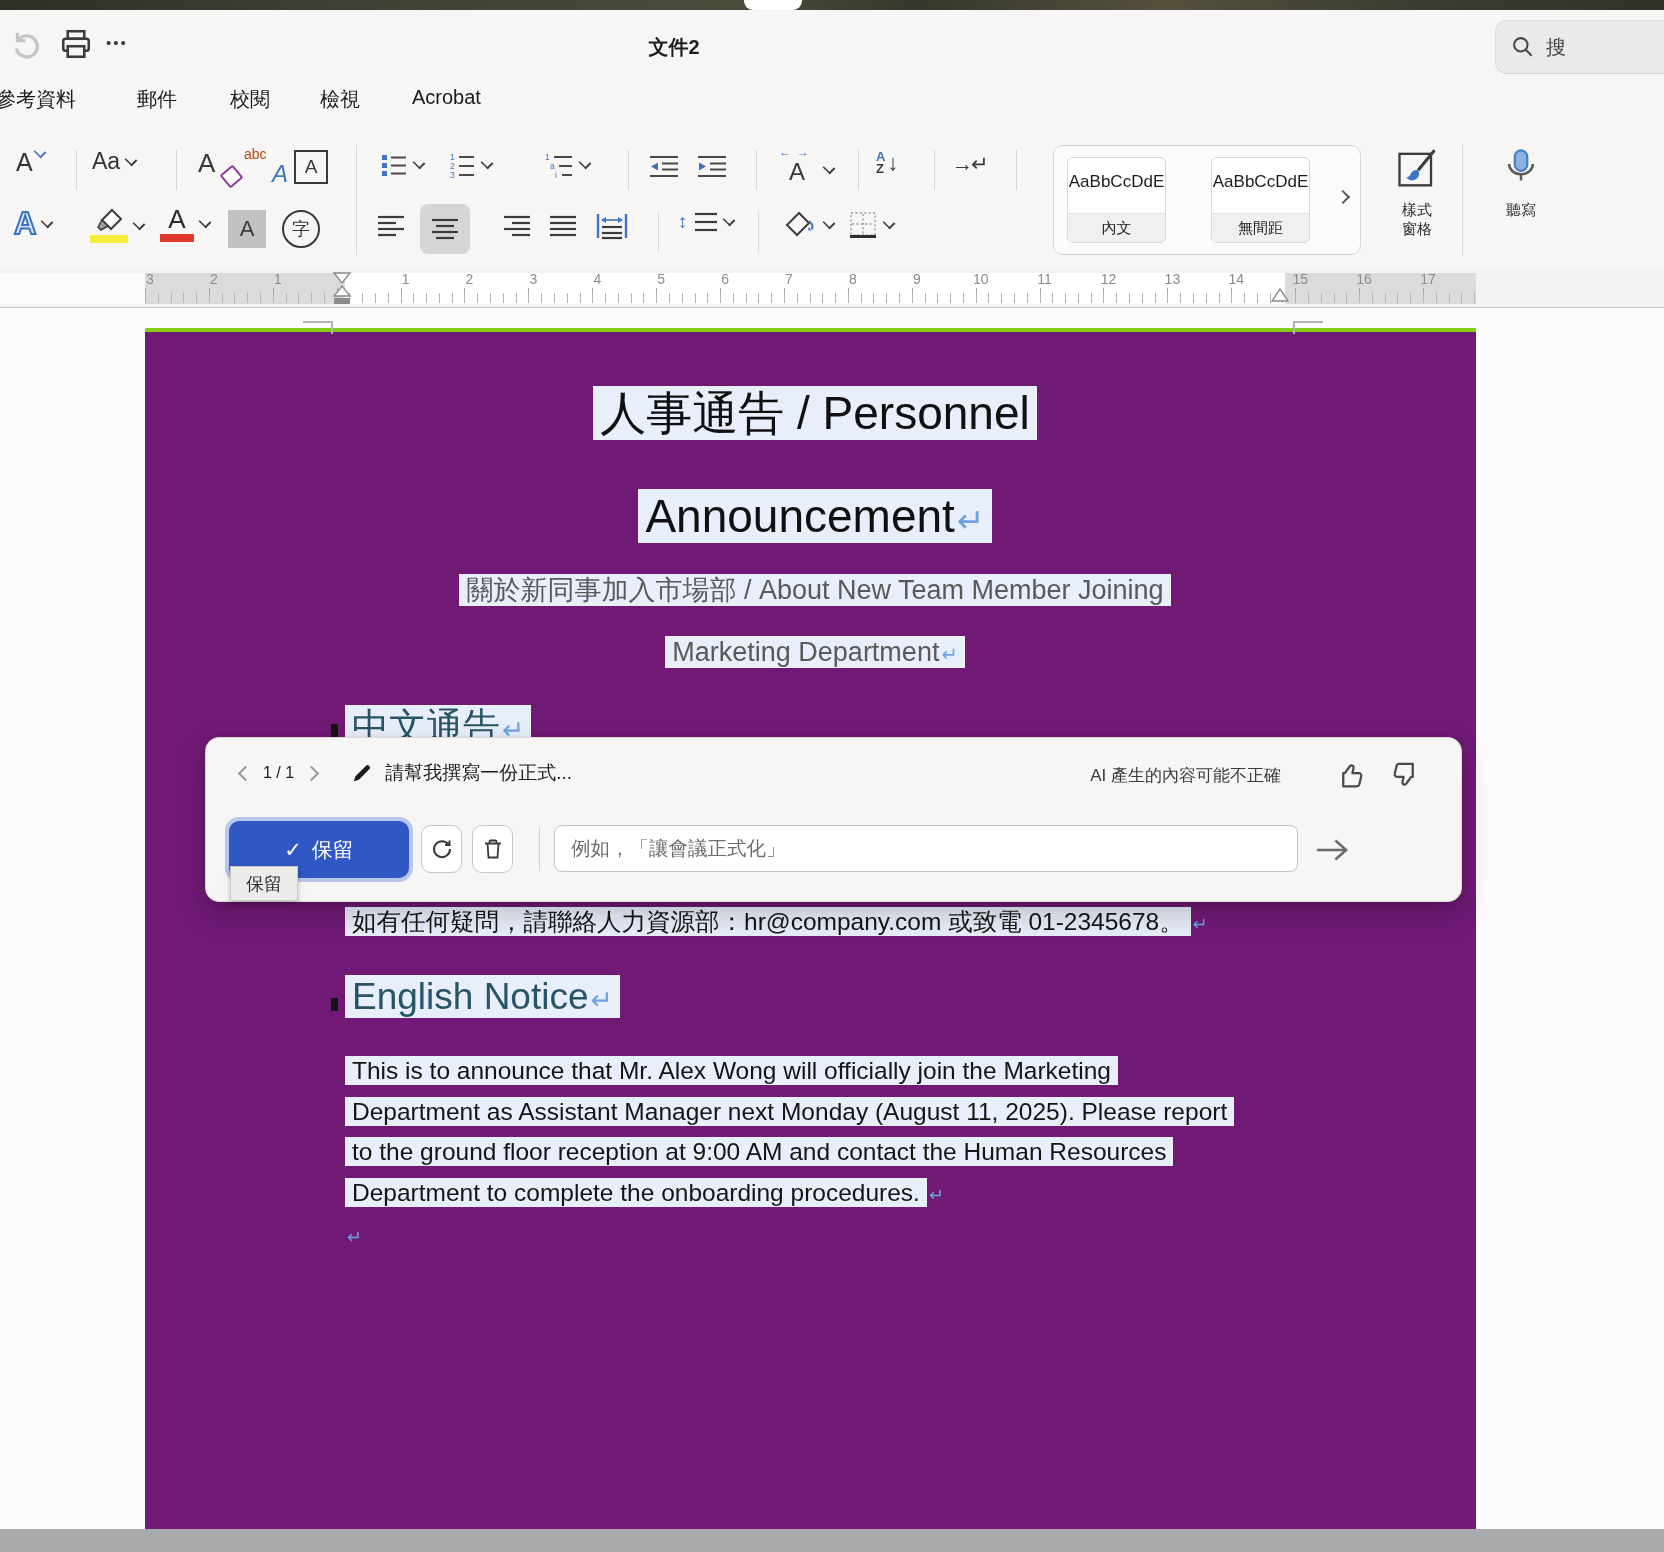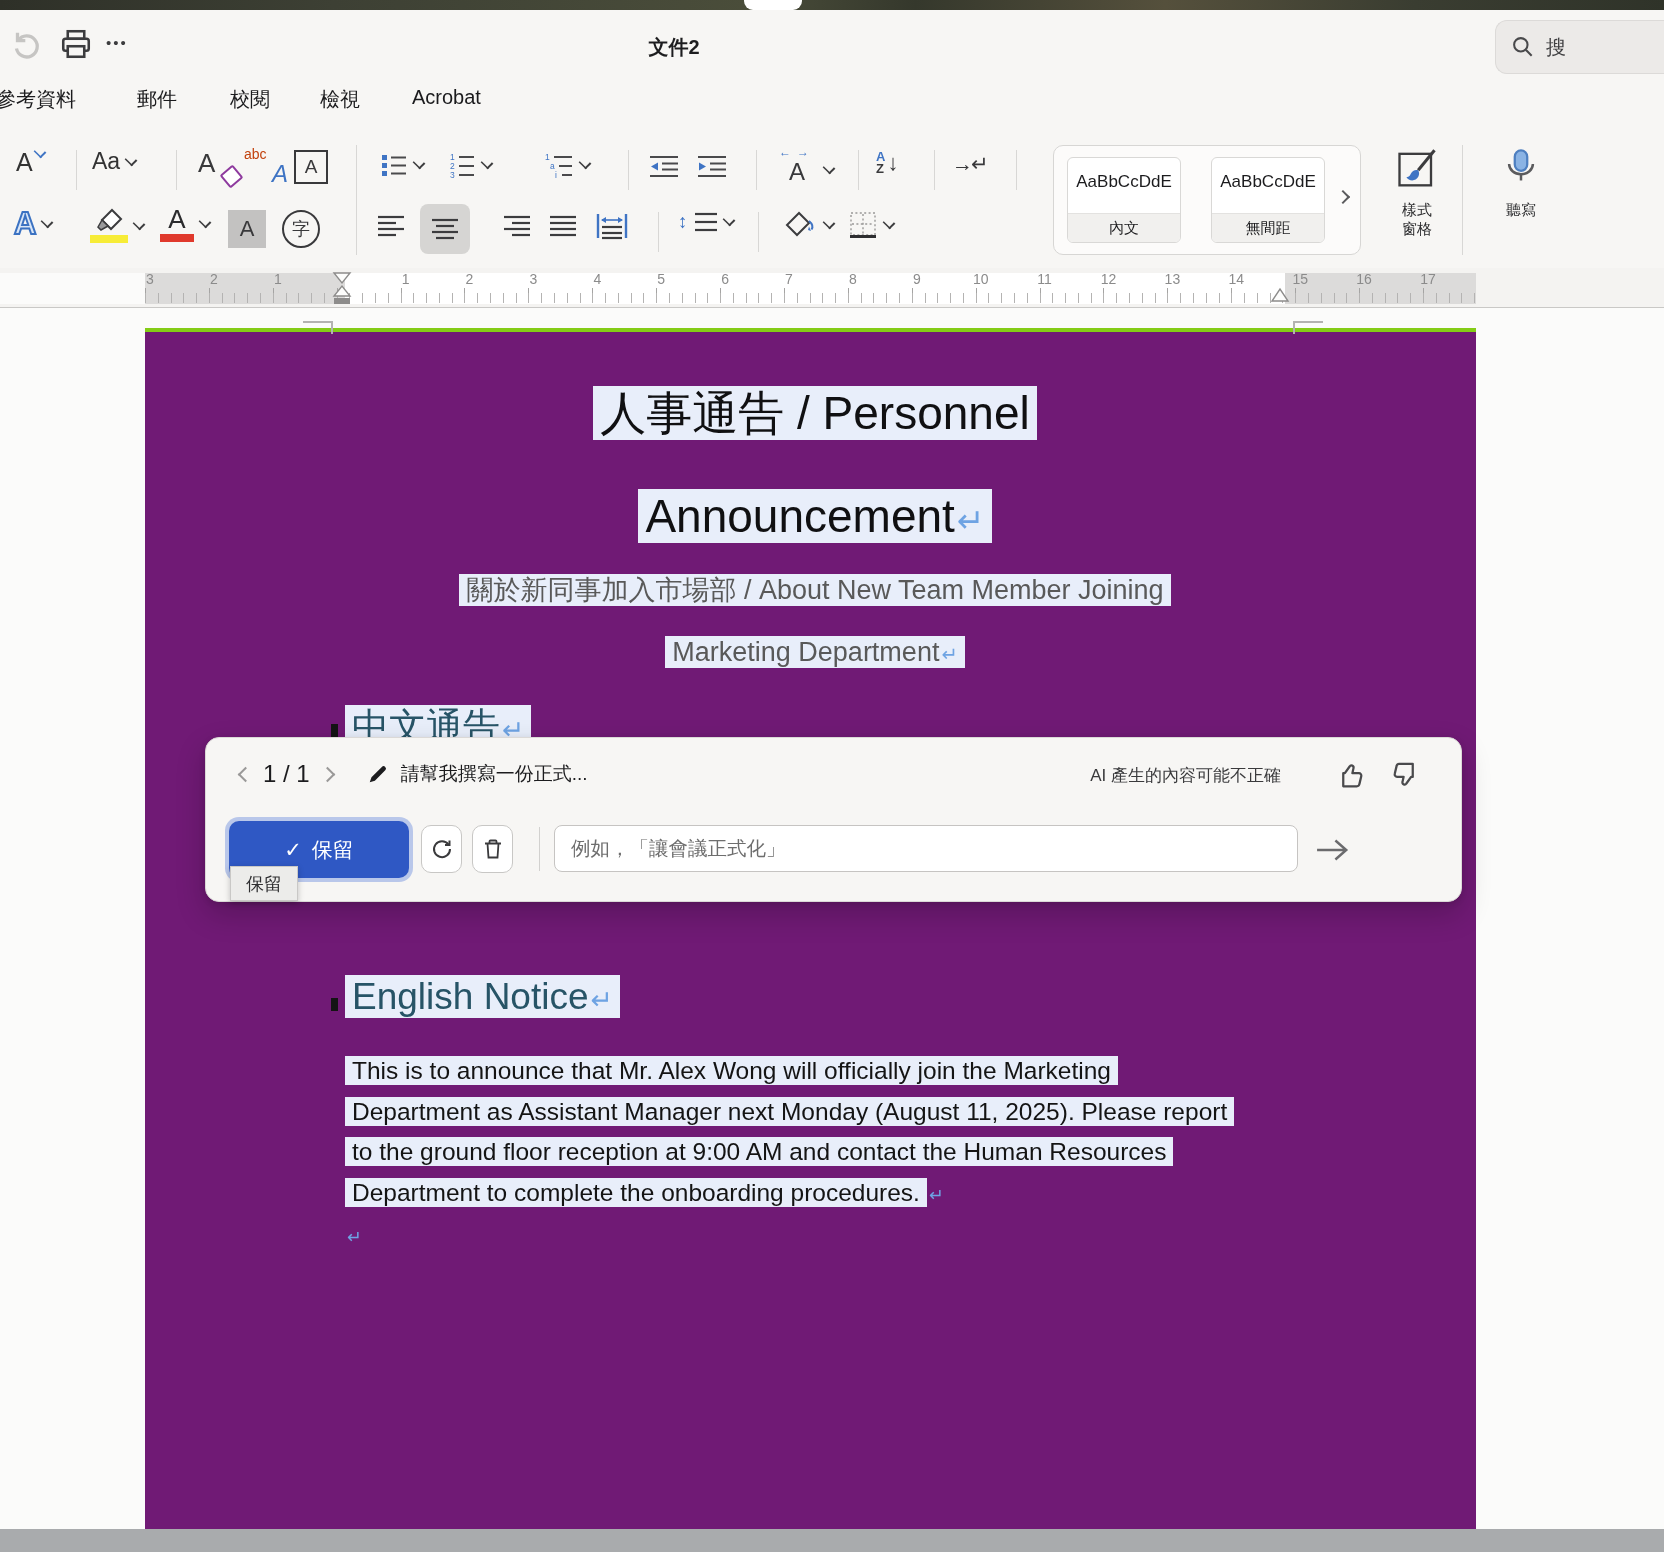--- a/index.html
+++ b/index.html
@@ -53,21 +53,21 @@
   .asian .a{position:absolute;left:0;top:10px;width:100%;font-size:24px;color:#39393b;}
   .sort{display:flex;align-items:center;gap:2px;}
   .sort .az{display:flex;flex-direction:column;line-height:12px;font-size:13px;font-weight:700;}
   .sort .az .a{color:#3f74c4;}
   .sort .dn{font-size:22px;color:#39393b;}
   .pmark{font-size:21px;color:#39393b;letter-spacing:-2px;}
   .selbox{background:#d6d5d3;border-radius:8px;}
 
   .gallery{left:1053px;top:23px;width:308px;height:110px;background:#fcfbfa;border:1px solid #d7d6d4;
     border-radius:10px;box-sizing:border-box;}
-  .stylecard{position:absolute;top:11px;width:114px;height:86px;background:#fff;border:1px solid #d9d8d6;
+  .stylecard{position:absolute;top:11px;width:99px;height:86px;background:#fff;border:1px solid #d9d8d6;
     border-radius:6px;overflow:hidden;box-sizing:border-box;}
   .stylecard .sample{display:block;text-align:center;margin-top:14px;font-size:17px;color:#1c1c1e;white-space:nowrap;}
   .stylecard .label{position:absolute;left:0;bottom:0;width:100%;height:28px;background:#f1f0ee;
     border-top:1px solid #e3e2e0;text-align:center;font-size:15px;color:#1c1c1e;line-height:28px;}
   .pane{left:1382px;top:26px;width:70px;text-align:center;}
   .pane .lbl,.dict .lbl{font-size:15px;color:#2c2c2e;line-height:19px;margin-top:6px;}
   .dict{left:1486px;top:24px;width:70px;text-align:center;}
 
   
   .rulerbar{left:0;top:268px;width:1664px;height:40px;background:#f4f3f1;border-bottom:1px solid #c9c8c6;box-sizing:border-box;}
@@ -94,21 +94,21 @@
   .doc-subblk{left:200px;top:227px;width:940px;text-align:center;font-size:27px;line-height:62px;color:#595959;}
   .h1blk{left:200px;font-size:37px;font-weight:500;color:#275467;}
   .hbullet{position:absolute;width:7px;height:13px;background:#141414;}
   .contactblk{left:200px;top:573px;font-size:24.5px;color:#141414;}
   .bodyblk{left:200px;top:719px;width:960px;font-size:24.5px;line-height:40.6px;color:#141414;}
 
   
   .dialog{left:205px;top:737px;width:1257px;height:165px;background:#f7f6f4;border:1px solid #dbd9d7;
     border-radius:14px;box-shadow:0 12px 30px rgba(0,0,0,.20),0 2px 6px rgba(0,0,0,.10);z-index:40;box-sizing:border-box;}
   .dlg-left{left:34px;top:22px;display:flex;align-items:center;gap:12px;}
-  .pager{font-size:24px;color:#1c1c1e;}
+  .pager{font-size:16px;color:#1c1c1e;}
   .navchev{width:9px;height:9px;border-right:2px solid #9a9998;border-bottom:2px solid #9a9998;}
   .navchev.l{transform:rotate(135deg);}
   .navchev.r{transform:rotate(-45deg);}
   .prompt{font-size:19px;color:#1c1c1e;}
   .disclaimer{right:180px;top:26px;font-size:17px;color:#3a3a3c;}
   .thumbs{right:42px;top:22px;display:flex;gap:22px;}
   .keepbtn{left:23px;top:83px;width:180px;height:57px;background:#2f58c4;border-radius:10px;
     box-shadow:0 0 0 4px #b9c7ea;display:flex;align-items:center;justify-content:center;gap:10px;
     color:#fff;font-size:21px;}
   .sqbtn{top:87px;width:41px;height:48px;background:#fff;border:1px solid #c8c7c5;border-radius:10px;
@@ -449,20 +449,23 @@
     <div class="ab doc-subblk">
       <div><span class="hl">關於新同事加入市場部 / About New Team Member Joining</span></div>
       <div><span class="hl"><span>Marketing Department</span><span class="pilcrow">↵</span></span></div>
     </div>
 
     <span class="hbullet" style="left:186px;top:392px"></span>
     <div class="ab h1blk" style="top:370px">
       <span class="hl"><span>中文通告</span><span class="pilcrow">↵</span></span>
     </div>
 
+    <div class="ab contactblk">
+      <span class="hl"><span>如有任何疑問，請聯絡人力資源部：hr@company.com 或致電 01-2345678。</span></span><span class="pilcrow">↵</span>
+    </div>
 
     <span class="hbullet" style="left:186px;top:666px"></span>
     <div class="ab h1blk" style="top:644px">
       <span class="hl"><span>English Notice</span><span class="pilcrow">↵</span></span>
     </div>
 
     <div class="ab bodyblk">
       <div><span class="hl">This is to announce that Mr. Alex Wong will officially join the Marketing</span></div>
       <div><span class="hl">Department as Assistant Manager next Monday (August 11, 2025). Please report</span></div>
       <div><span class="hl">to the ground floor reception at 9:00 AM and contact the Human Resources</span></div>

